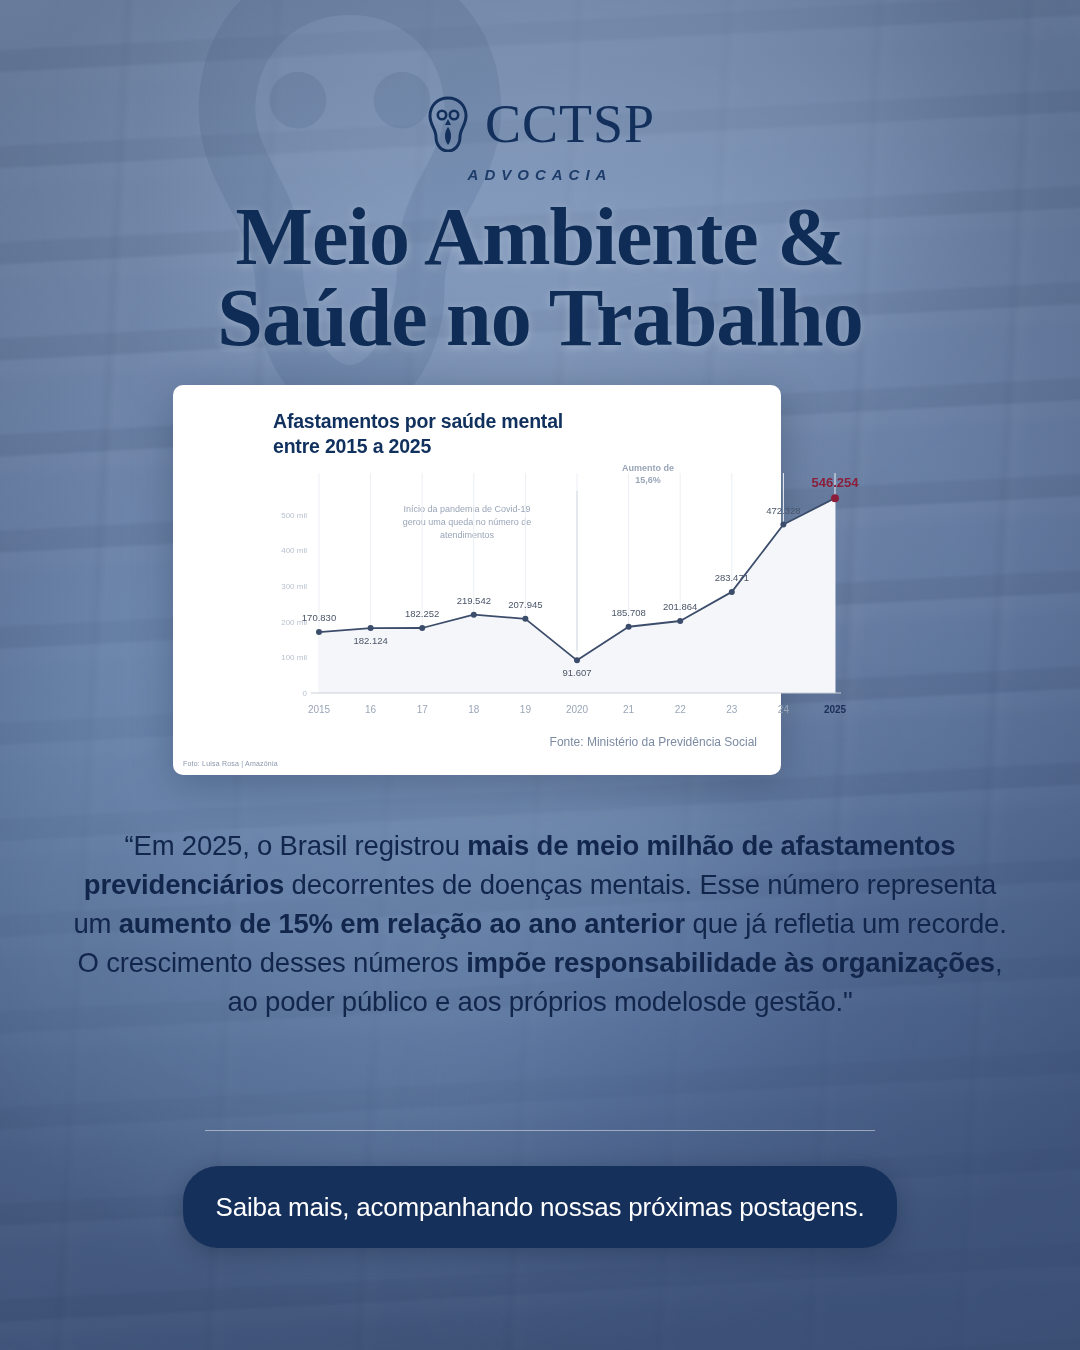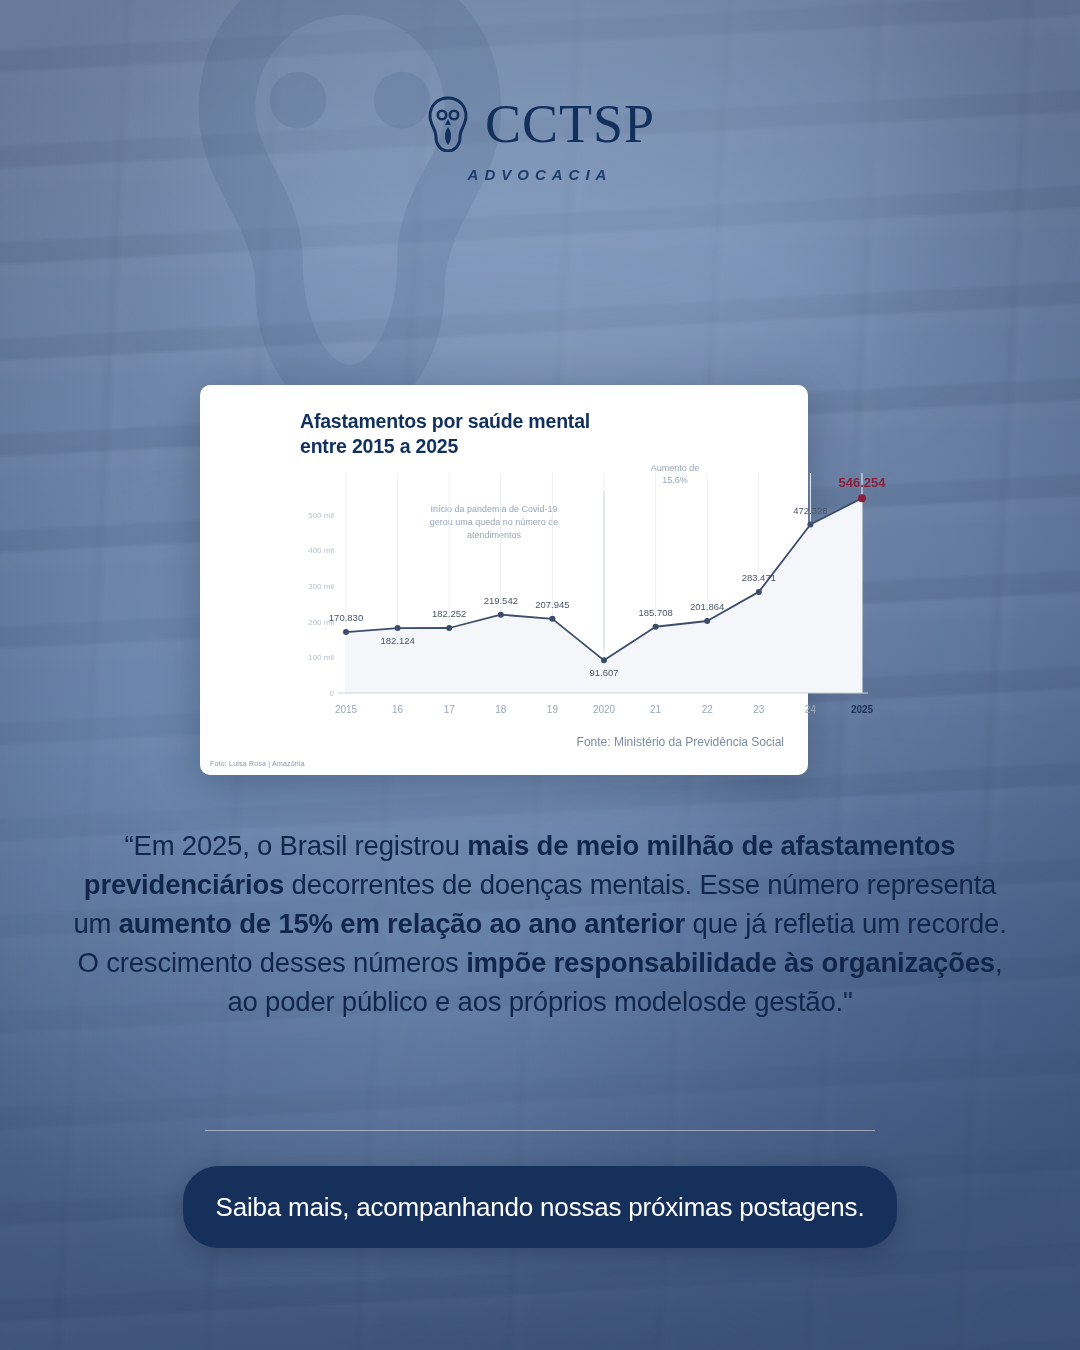--- a/index.html
+++ b/index.html
@@ -142,21 +142,21 @@
     line-height: 0.99;
     letter-spacing: -1px;
     text-shadow: 0 2px 10px rgba(255,255,255,0.25);
   }
   .headline-l1 { font-size: 82px; display:block; }
   .headline-l2 { font-size: 82px; display:block; }
 
   
   .chart-card {
     position: absolute;
-    left: 200px;
+    left: 173px;
     top: 385px;
     width: 608px;
     height: 390px;
     background: #ffffff;
     box-shadow: 0 10px 40px rgba(12,28,55,0.28);
     border-radius: 10px;
   }
   .chart-title {
     position: absolute;
     left: 100px;
@@ -203,20 +203,21 @@
   }
   .aumento-note {
     position: absolute;
     right: 98px;
     top: 77px;
     width: 70px;
     text-align: center;
     font-size: 9px;
     line-height: 1.35;
     color: #9aa6b8;
+    font-weight: bold;
   }
 
   
   .quote {
     position: absolute;
     top: 826px;
     left: 70px;
     width: 940px;
     text-align: center;
     color: #12254a;
@@ -284,20 +285,24 @@
           <circle cx="29" cy="19" r="4.2" fill="none" stroke="#13305c" stroke-width="2.6"></circle>
           <path d="M23 23 L20 29 L26 29 Z" fill="#13305c"></path>
           <path d="M23 31 C19 36 19 44 23 49 C27 44 27 36 23 31 Z" fill="#13305c"></path>
         </svg>
       </span>
       <span class="logo-text">CCTSP</span>
     </div>
     <div class="logo-sub">ADVOCACIA</div>
   </div>
 
+  <div class="headline">
+    <span class="headline-l1">Meio Ambiente &amp;</span>
+    <span class="headline-l2">Saúde no Trabalho</span>
+  </div>
 
   <div class="chart-card">
     <div class="chart-title">Afastamentos por saúde mental entre 2015 a 2025</div>
 
     <div class="pandemia-note">Início da pandemia de Covid-19 gerou uma queda no número de atendimentos</div>
     <div class="aumento-note">Aumento de 15,6%</div>
 
     <div class="plot">
       <svg id="chart-svg" viewBox="0 0 580 270" preserveAspectRatio="none" aria-hidden="true">
           <text x="34" y="239" text-anchor="end" font-size="8" fill="#b9c2d0" font-family="&quot;Liberation Sans&quot;, sans-serif">0</text>

